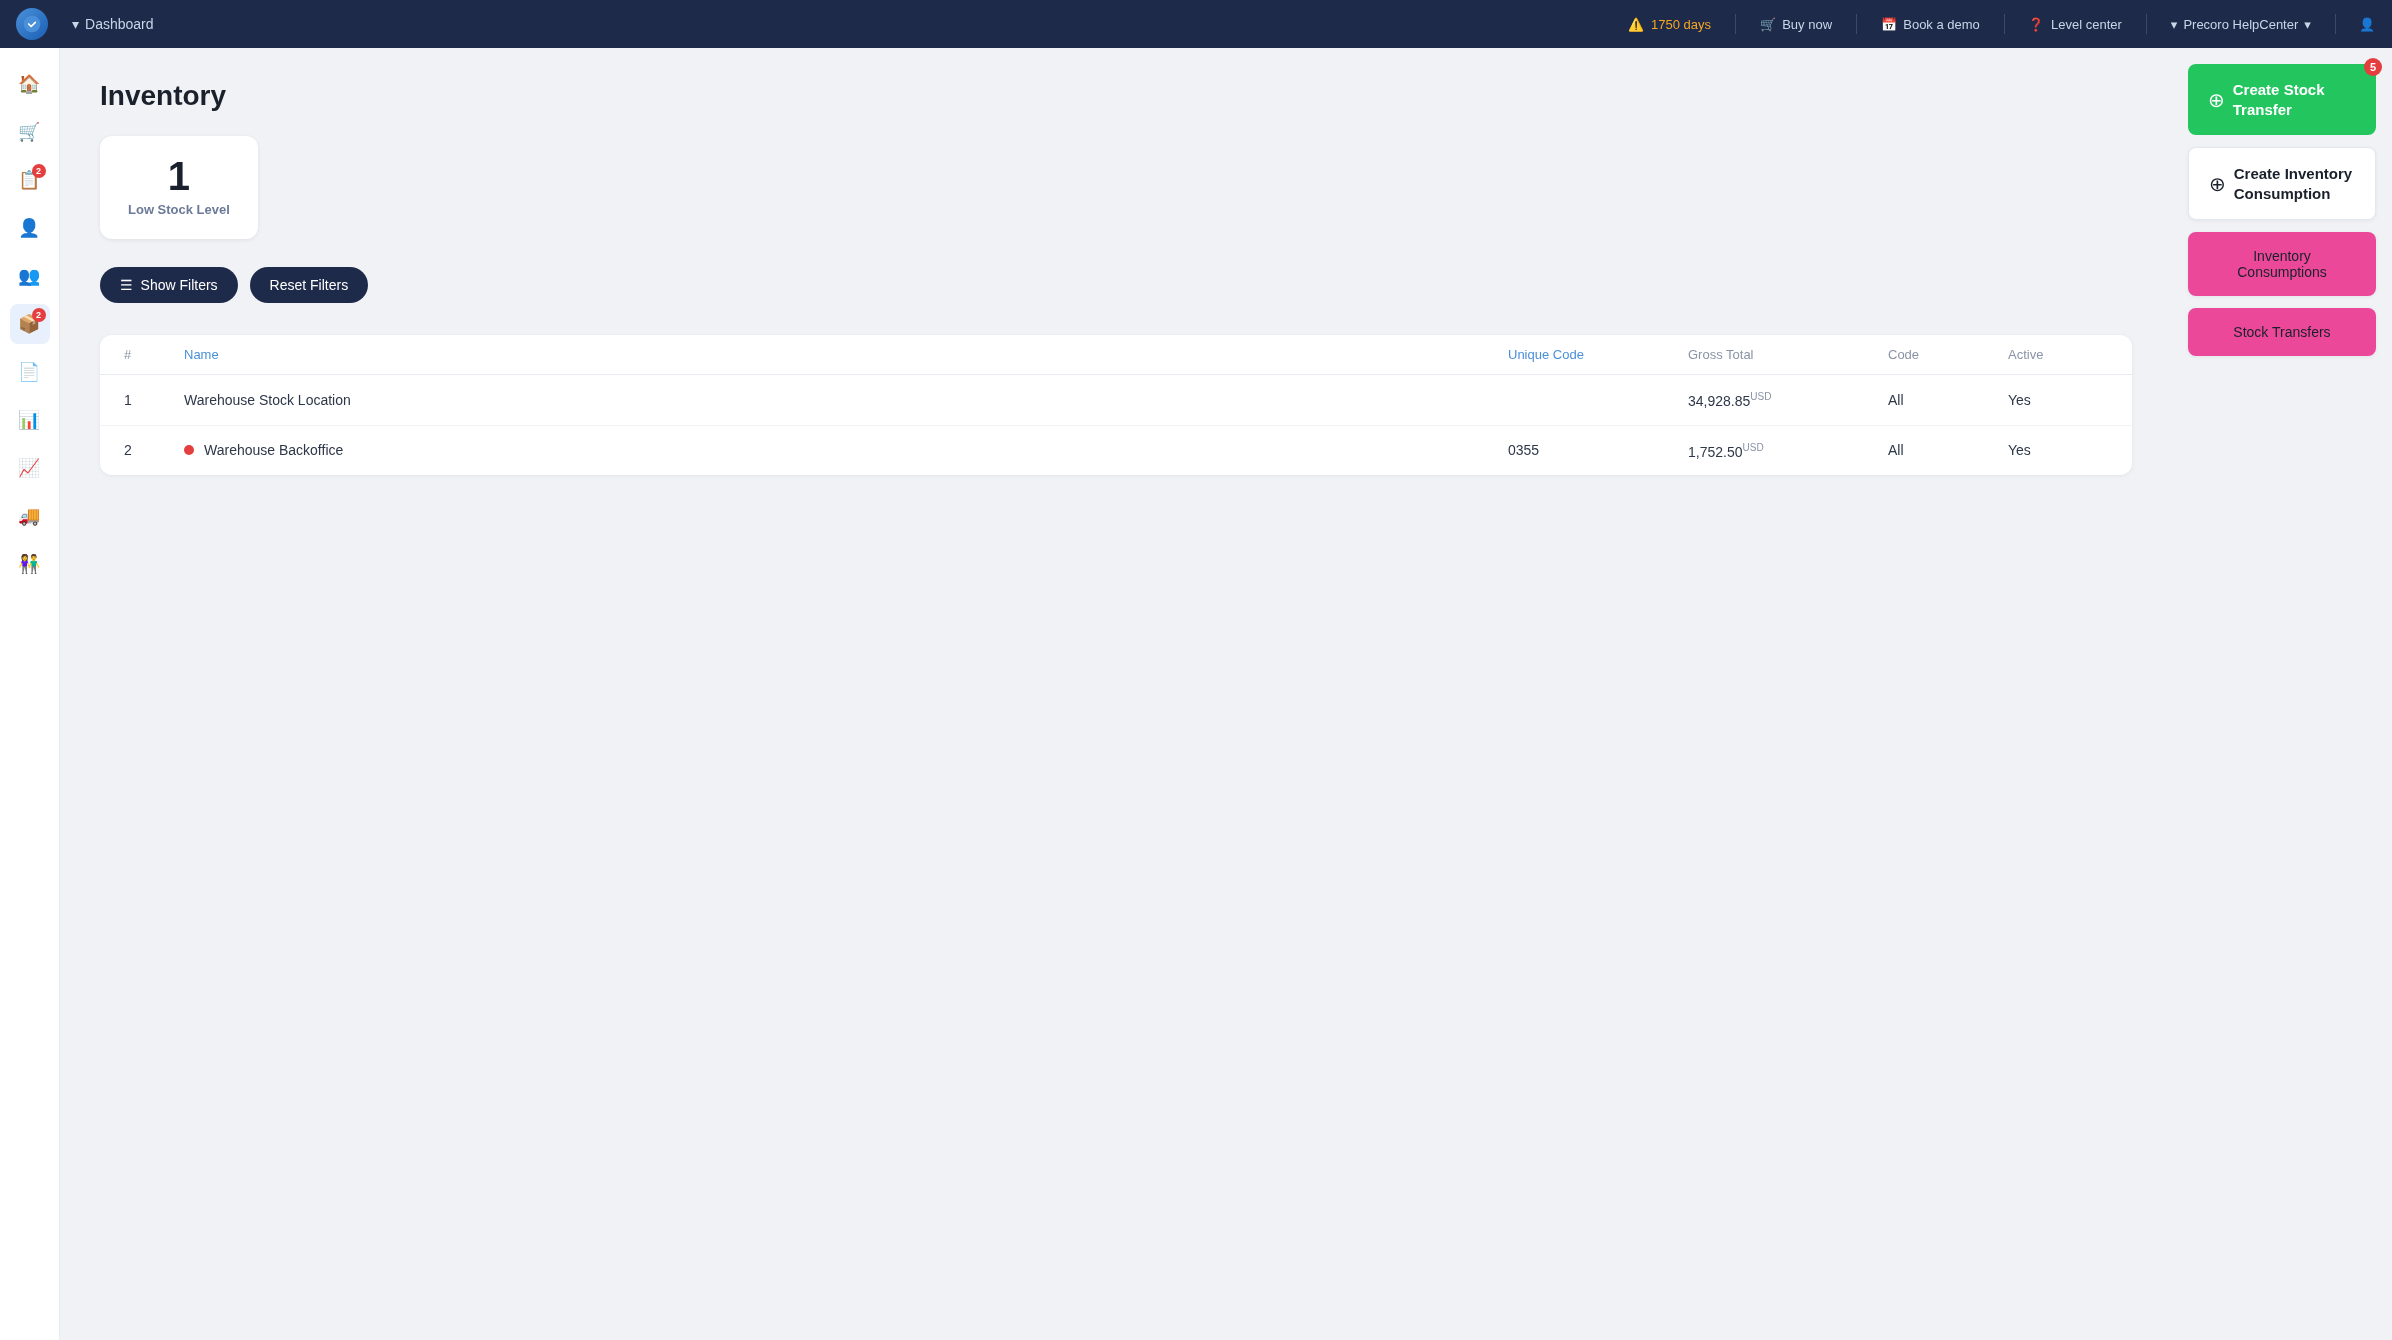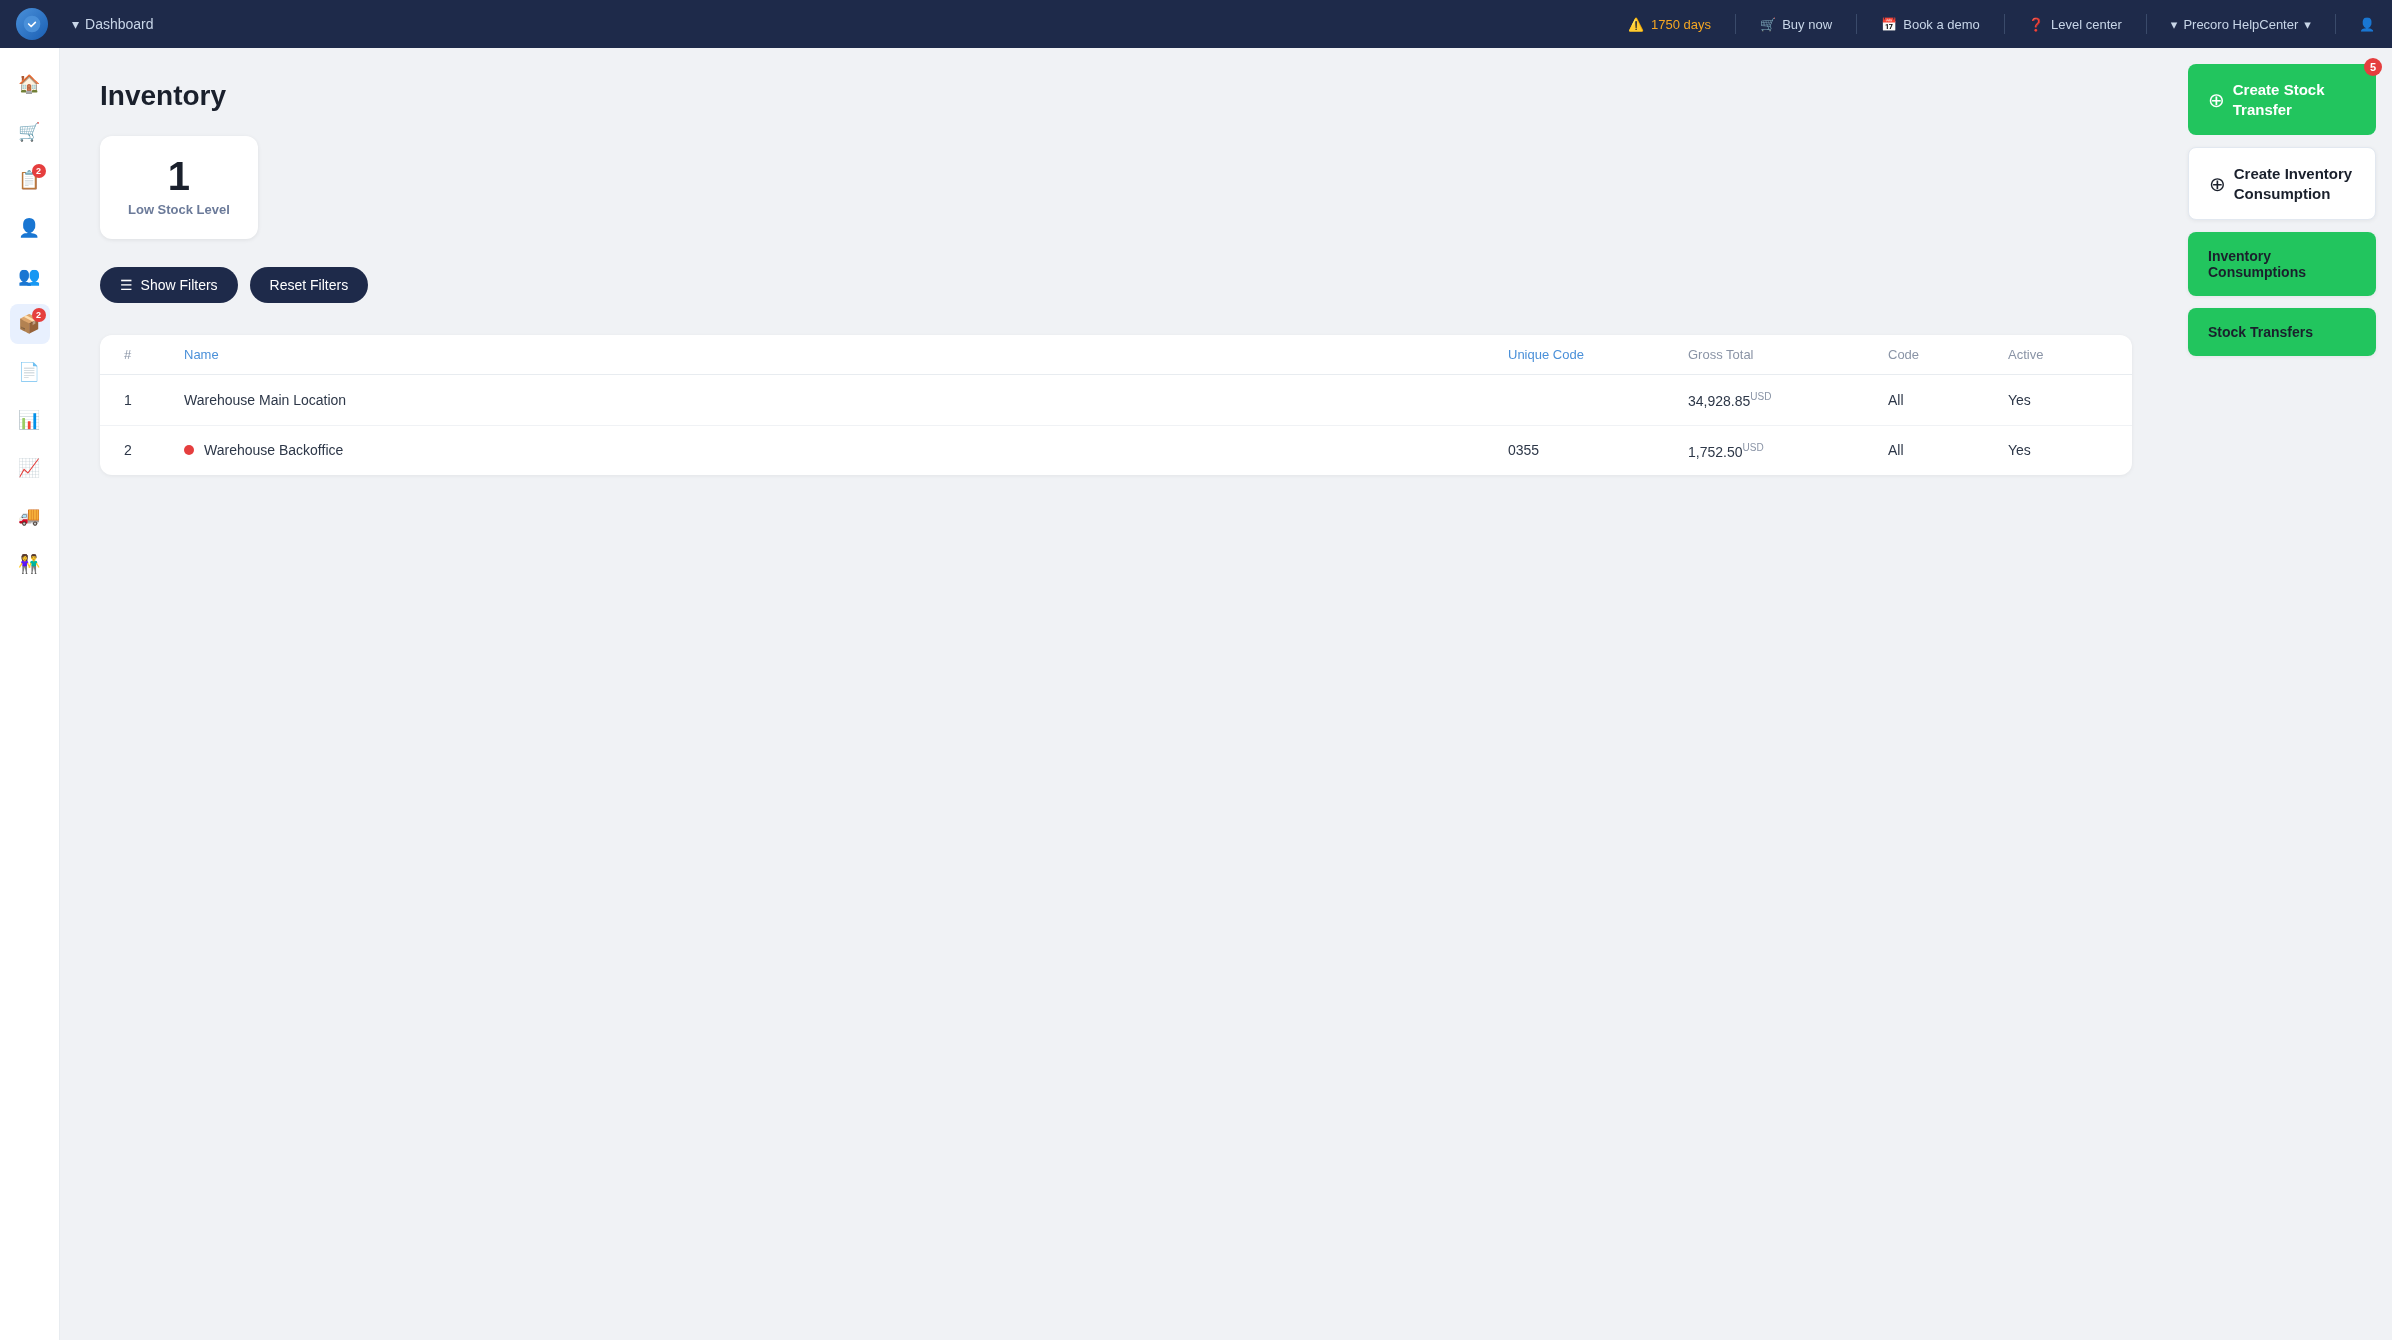--- a/index.html
+++ b/index.html
@@ -248,28 +248,29 @@
       top: -6px; right: -6px;
       background: #e53e3e;
       color: white;
       font-size: 11px;
       border-radius: 50%;
       width: 18px; height: 18px;
       display: flex; align-items: center; justify-content: center;
       font-weight: bold;
     }
     .panel-link {
-      background: #22c55e;
+      background: #ec4899;
       border-radius: 8px;
       padding: 16px 20px;
       font-size: 14px;
-      font-weight: 700;
+      font-weight: 400;
       color: #1a202c;
       cursor: pointer;
       box-shadow: 0 1px 4px rgba(0,0,0,0.06);
+      text-align: center;
     }
   </style>
 </head>
 <body>
 
 <nav class="topnav">
   <div class="topnav-logo">
     <svg viewBox="0 0 24 24" fill="none">
       <circle cx="12" cy="12" r="10" fill="#4a90d9"></circle>
       <path d="M8 12l3 3 5-5" stroke="white" stroke-width="2" stroke-linecap="round" stroke-linejoin="round"></path>
@@ -376,21 +377,21 @@
         <div class="col">#</div>
         <div class="col sortable">Name</div>
         <div class="col sortable">Unique Code</div>
         <div class="col">Gross Total</div>
         <div class="col">Code</div>
         <div class="col">Active</div>
       </div>
 
       <div class="table-row">
         <div class="table-cell row-num">1</div>
-        <div class="table-cell">Warehouse Main Location</div>
+        <div class="table-cell">Warehouse Stock Location</div>
         <div class="table-cell"></div>
         <div class="table-cell">34,928.85<sup>USD</sup></div>
         <div class="table-cell">All</div>
         <div class="table-cell">Yes</div>
       </div>
 
       <div class="table-row">
         <div class="table-cell row-num">2</div>
         <div class="table-cell">
           <span class="name-with-dot">

